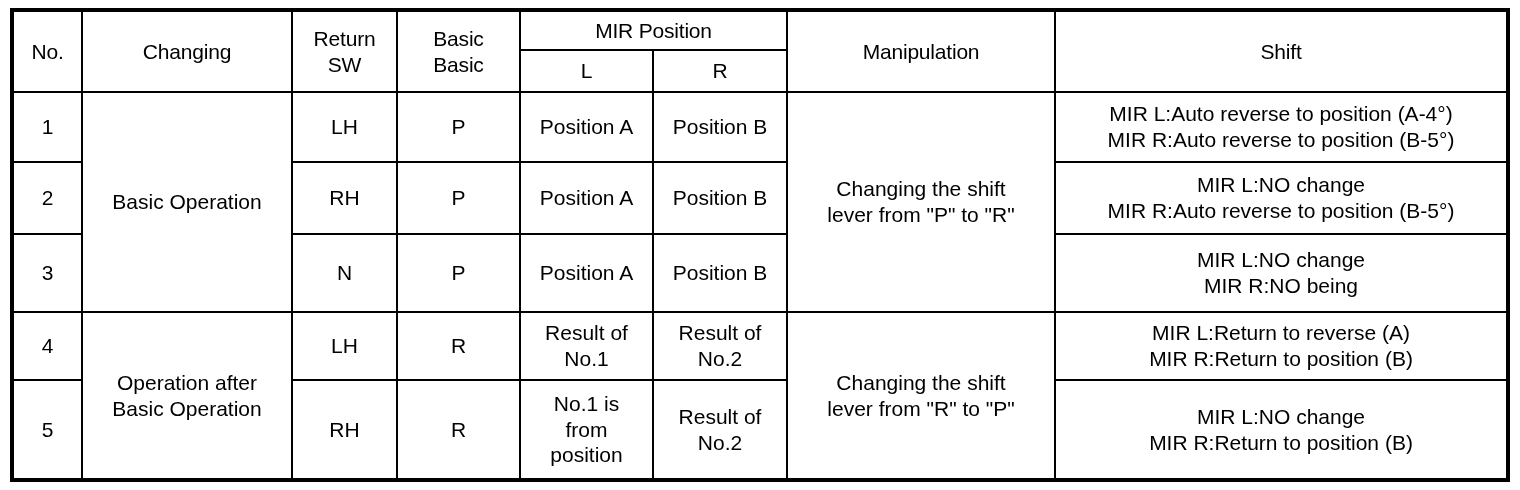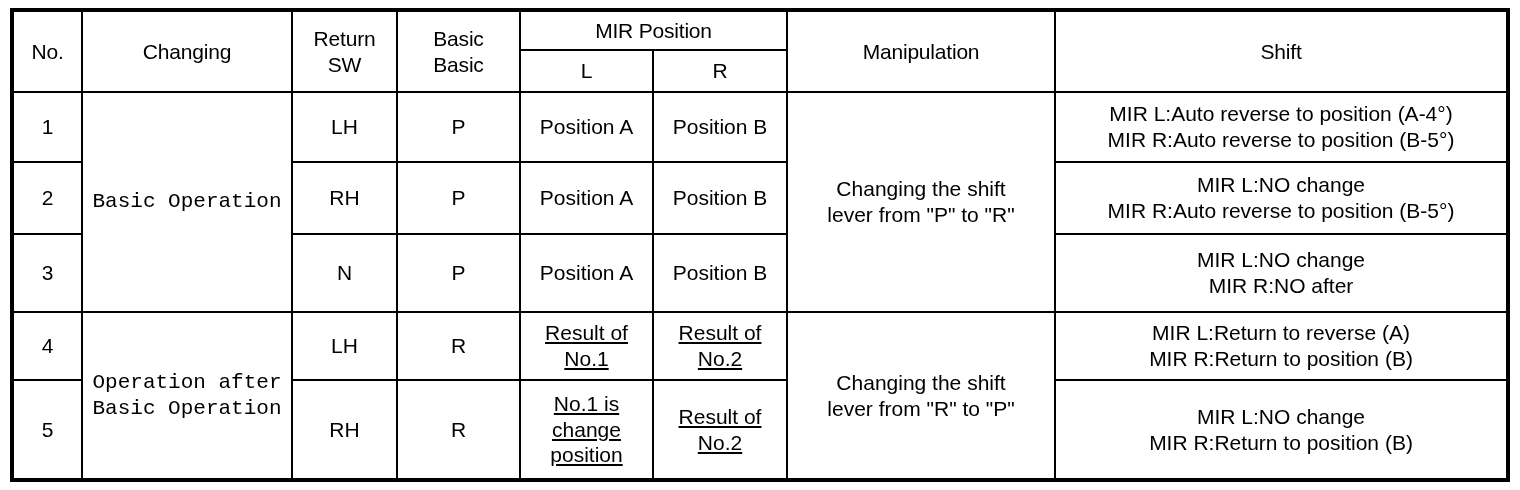--- a/index.html
+++ b/index.html
@@ -74,26 +74,25 @@
   td.manip-cell {
     text-align: left;
     padding-left: 10px;
     font-size: 21px;
     line-height: 1.30;
   }
 
   td.op-cell {
     font-size: 21px;
     line-height: 1.30;
-    font-family: Liberation Mono, monospace;
   }
 
   .line { display: block; white-space: nowrap; }
 
-  td.tight { line-height: 1.18; text-decoration: underline; }
+  td.tight { line-height: 1.18; }
 </style>
 </head>
 <body>
 
 <div class="table-wrap">
   <table class="mir-table">
     <colgroup>
       <col class="c-no">
       <col class="c-op">
       <col class="c-sw">
@@ -153,21 +152,21 @@
         </td>
       </tr>
       <tr class="r3">
         <td>3</td>
         <td>N</td>
         <td>P</td>
         <td>Position A</td>
         <td>Position B</td>
         <td class="result-cell">
           <span class="line">MIR L:NO change</span>
-          <span class="line">MIR R:NO after</span>
+          <span class="line">MIR R:NO being</span>
         </td>
       </tr>
       <tr class="r4">
         <td>4</td>
         <td class="op-cell" rowspan="2">
           <span class="line">Operation after</span>
           <span class="line">Basic Operation</span>
         </td>
         <td>LH</td>
         <td>R</td>
@@ -187,21 +186,21 @@
           <span class="line">MIR L:Return to reverse (A)</span>
           <span class="line">MIR R:Return to position (B)</span>
         </td>
       </tr>
       <tr class="r5">
         <td>5</td>
         <td>RH</td>
         <td>R</td>
         <td class="tight">
           <span class="line">No.1 is</span>
-          <span class="line">change</span>
+          <span class="line">from</span>
           <span class="line">position</span>
         </td>
         <td class="tight">
           <span class="line">Result of</span>
           <span class="line">No.2</span>
         </td>
         <td class="result-cell">
           <span class="line">MIR L:NO change</span>
           <span class="line">MIR R:Return to position (B)</span>
         </td>

